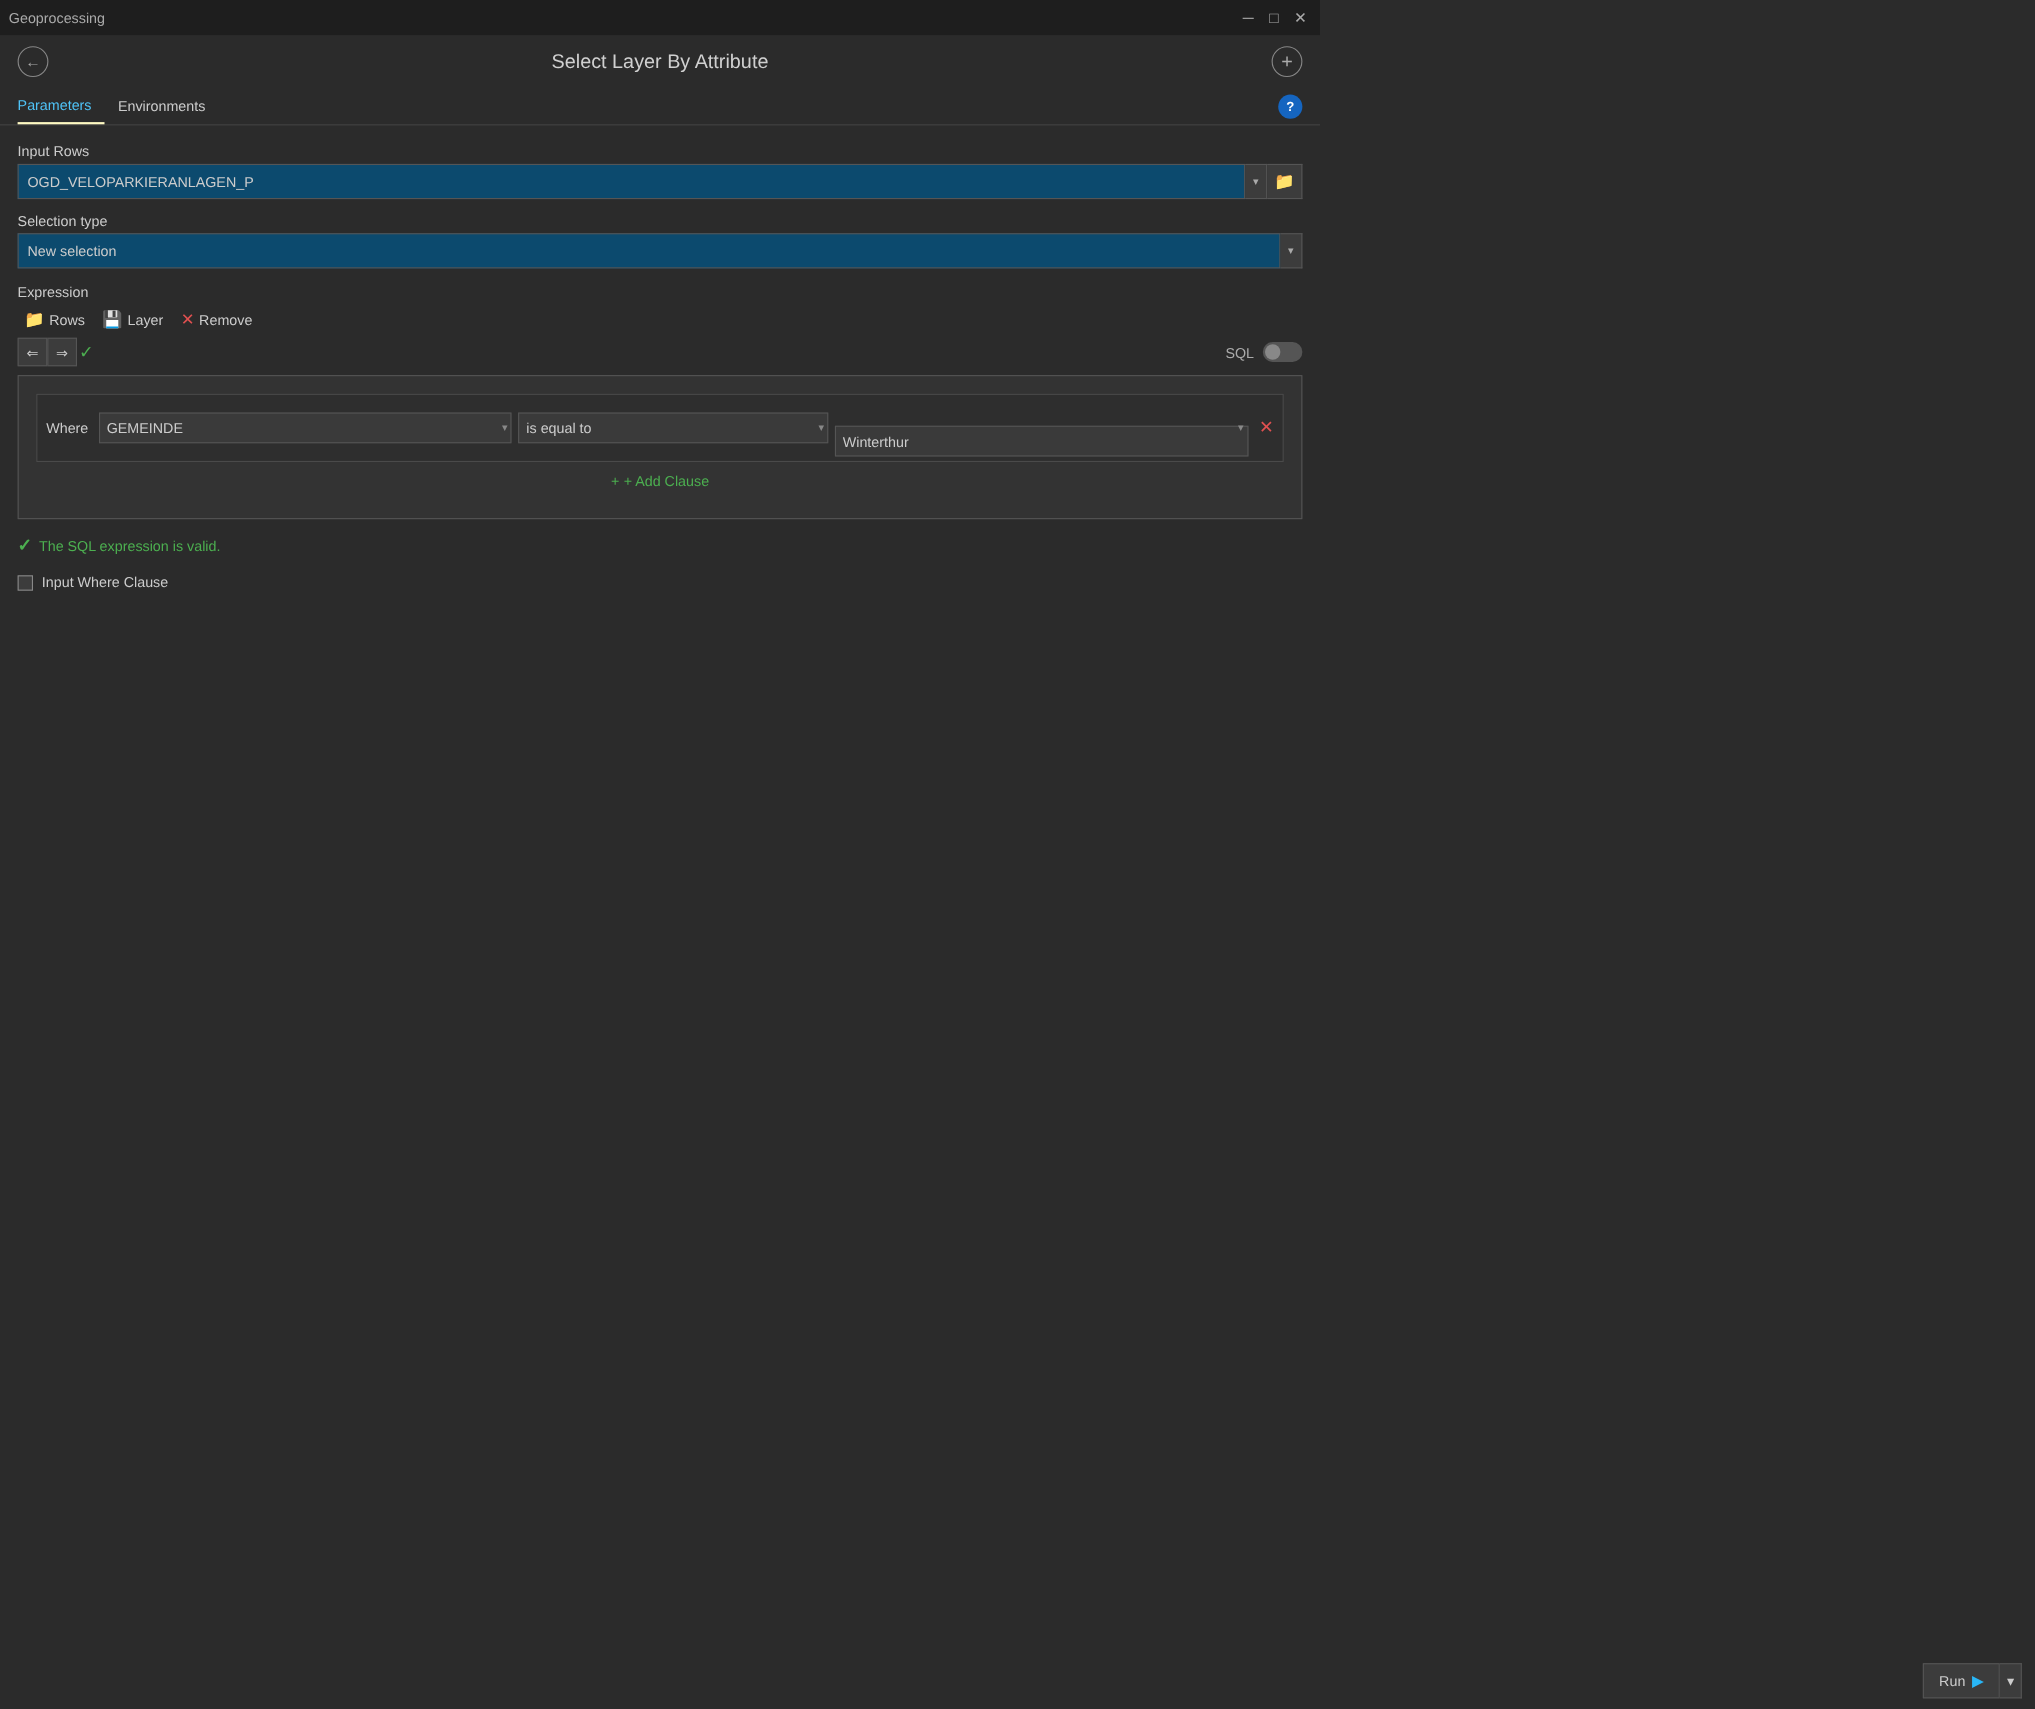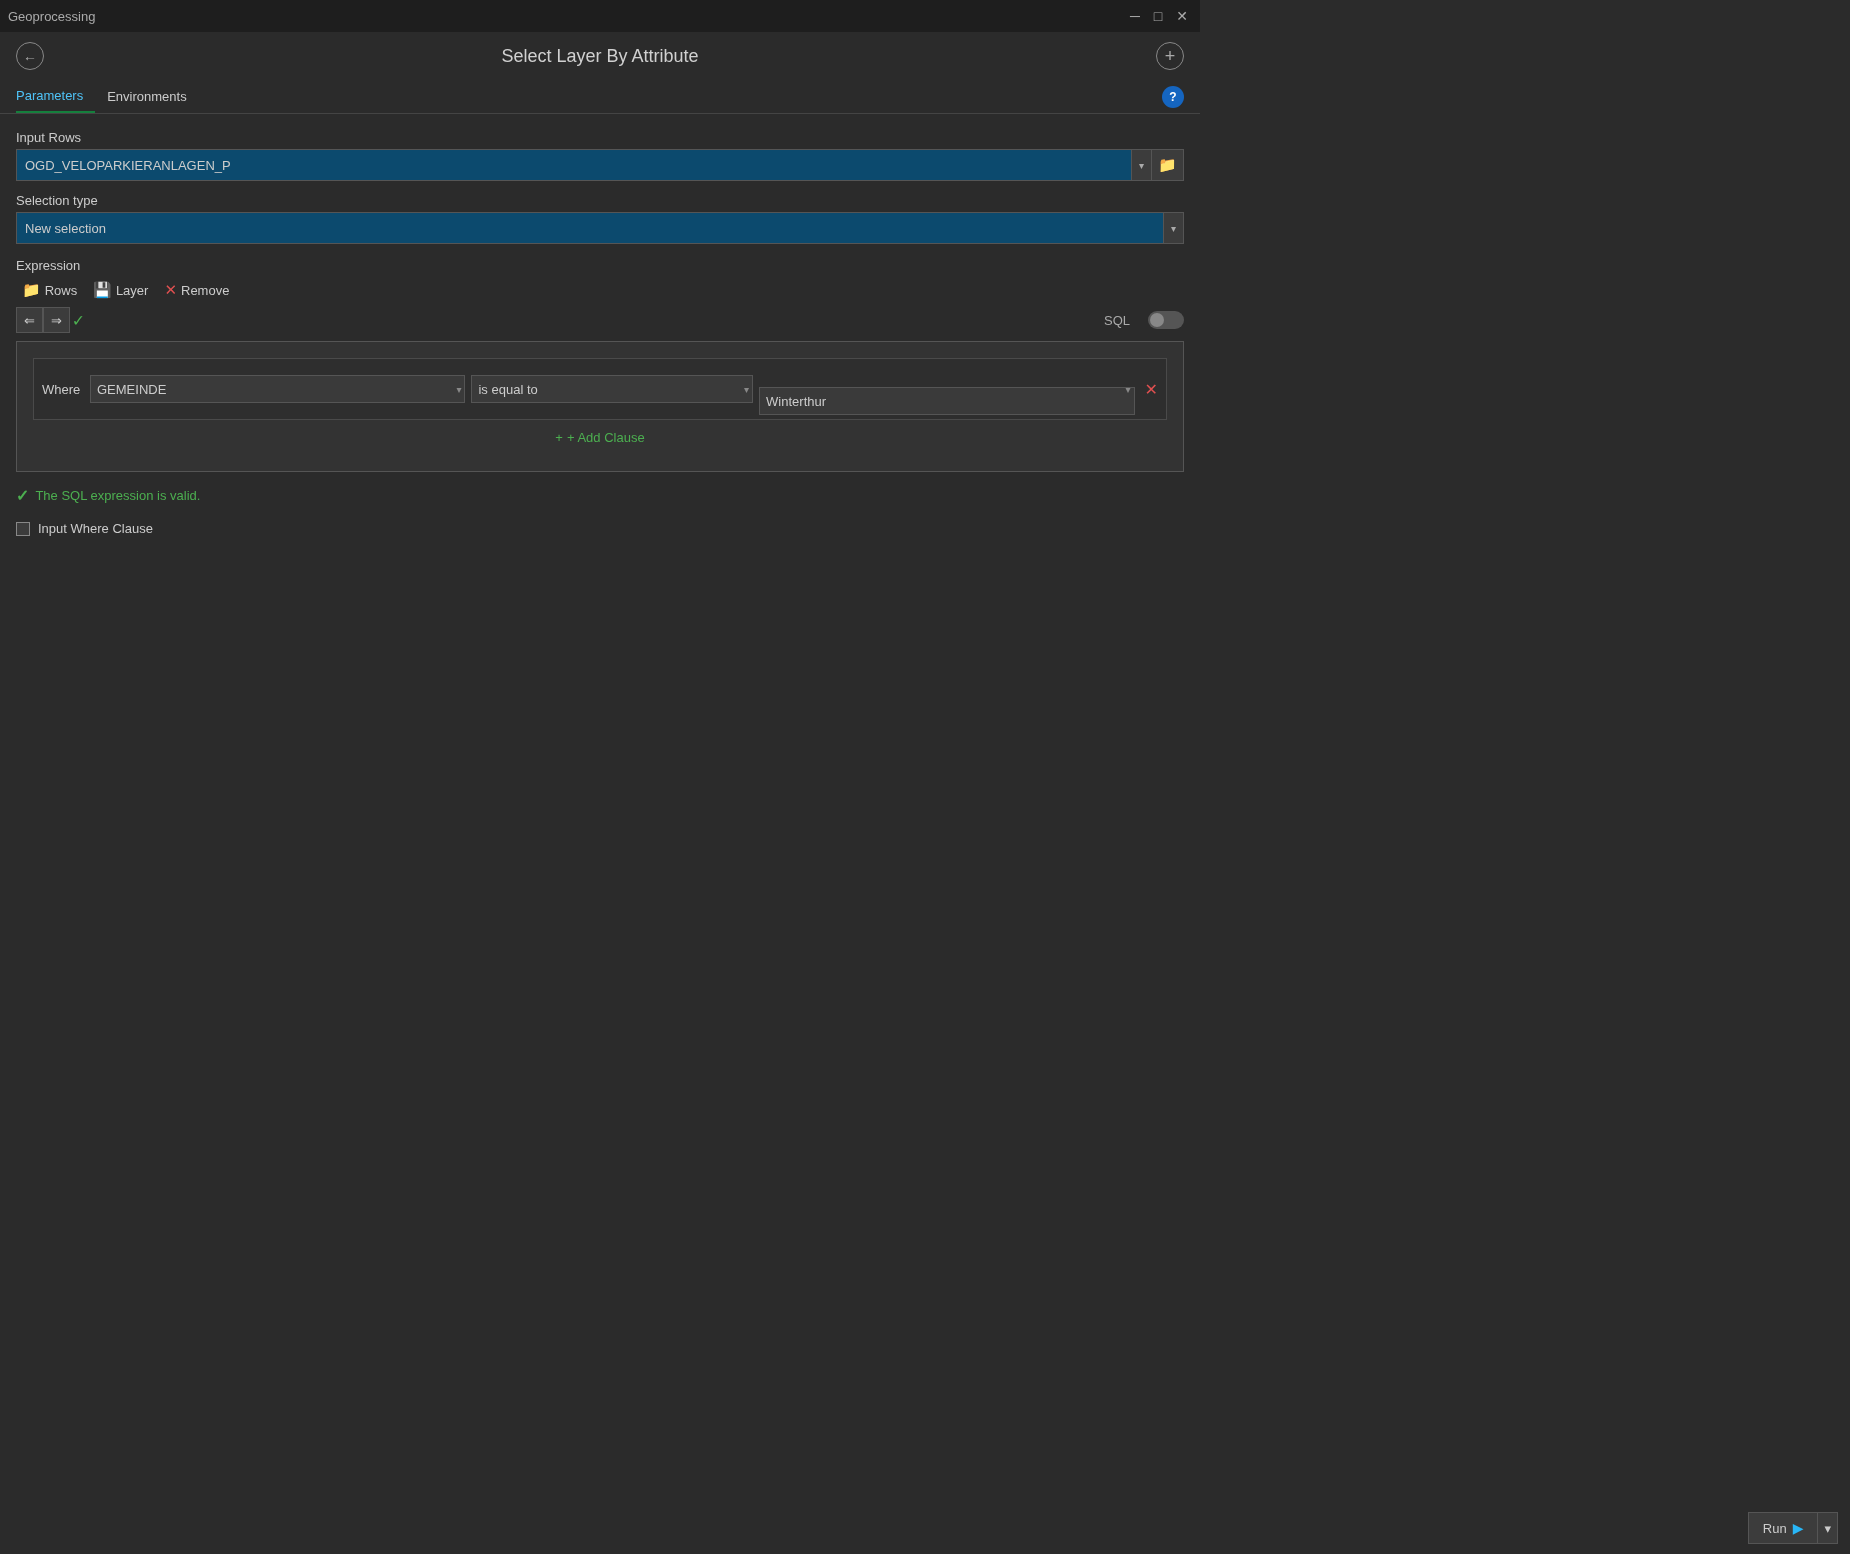--- a/index.html
+++ b/index.html
@@ -94,21 +94,21 @@
     }
     .tab {
       padding: 8px 12px 8px 0;
       cursor: pointer;
       color: #cccccc;
       font-size: 13px;
       margin-right: 12px;
     }
     .tab.active {
       color: #4fc3f7;
-      border-bottom: 2px solid #15803d;
+      border-bottom: 2px solid #fef9c3;
     }
     .help-btn {
       margin-left: auto;
       width: 22px;
       height: 22px;
       border-radius: 50%;
       background: #1565c0;
       color: white;
       display: flex;
       align-items: center;
@@ -205,21 +205,21 @@
     .check-green {
       color: #4caf50;
       font-size: 16px;
       margin-left: 2px;
       cursor: pointer;
     }
     .sql-toggle-area {
       margin-left: auto;
       display: flex;
       align-items: center;
-      gap: 18px;
+      gap: 8px;
       color: #aaaaaa;
       font-size: 13px;
     }
     .toggle-switch {
       width: 36px;
       height: 18px;
       background: #555;
       border-radius: 9px;
       position: relative;
       cursor: pointer;

